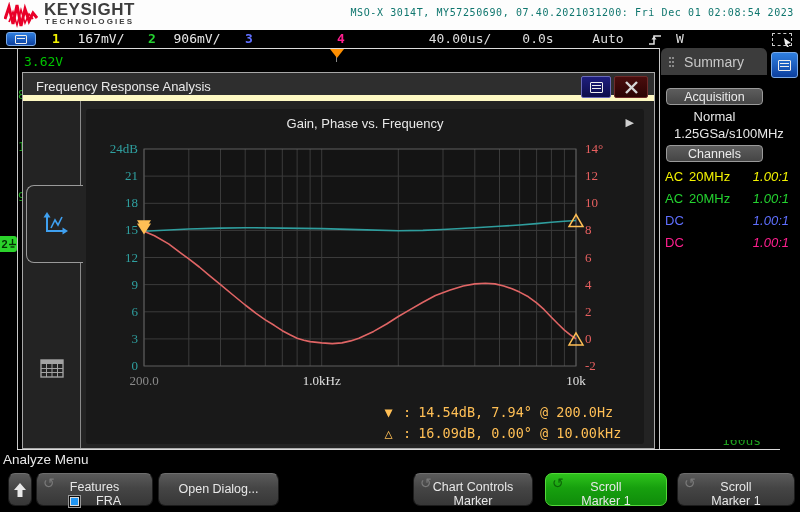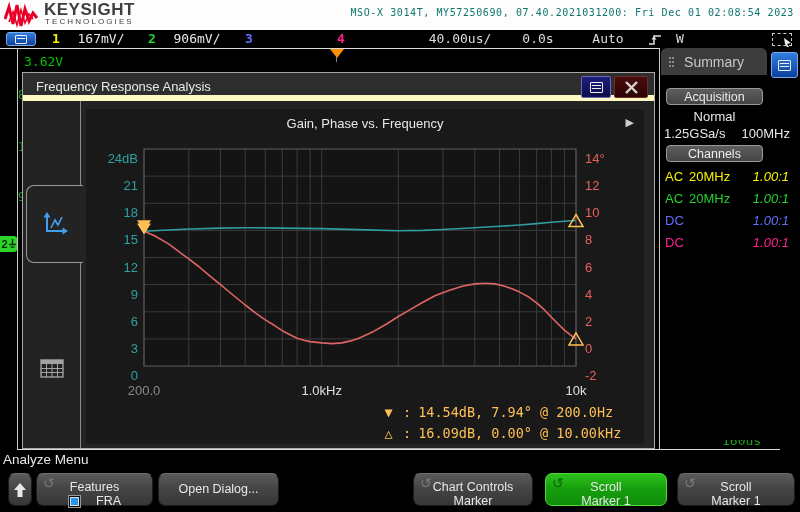--- a/index.html
+++ b/index.html
@@ -4,21 +4,21 @@
 <style>
   html,body{margin:0;padding:0;background:#000;}
   #screen{position:relative;width:800px;height:512px;background:#000;overflow:hidden;
           font-family:"Liberation Sans",sans-serif;-webkit-font-smoothing:antialiased;}
   .abs{position:absolute;}
   .mono{font-family:"DejaVu Sans Mono",monospace;}
 
   
   #header{left:0;top:0;width:800px;height:30px;background:#fdfdfd;}
   #brand-text{left:44px;top:1px;color:#3d3d3d;font-weight:bold;font-size:17px;letter-spacing:.5px;line-height:17px;}
-  #brand-sub{left:45px;top:17px;color:#3d3d3d;font-size:8px;letter-spacing:2.1px;}
+  #brand-sub{left:45px;top:17px;color:#3d3d3d;font-size:8px;letter-spacing:2.1px;font-weight:bold;}
   #instr{right:6px;top:7px;color:#0f766e;font-size:10px;letter-spacing:.6px;}
 
   
   #chan-bar{left:0;top:30px;width:800px;height:18px;background:#000;font-size:13px;line-height:18px;color:#ddd;}
   .cb-num{position:absolute;font-weight:bold;}
   .cb-val{position:absolute;color:#e8e8e8;}
   .blue-btn{background:linear-gradient(#2f7fe0,#0c3f9e);border:1px solid #79a9e8;border-radius:3px;
             display:flex;align-items:center;justify-content:center;box-sizing:border-box;}
   .licon{border:1px solid #eee;border-radius:1px;padding:2px 1px;box-sizing:border-box;width:13px;height:11px;
          background:repeating-linear-gradient(to bottom,#eee 0 1px,transparent 1px 3px) content-box;}
@@ -43,35 +43,35 @@
   #dlg-divider{left:57px;top:28px;width:1px;height:347px;background:#8a8a8a;}
   .tab{position:absolute;left:6px;width:46px;height:50px;display:flex;align-items:center;justify-content:center;}
   #tab-selected{left:3px;top:112px;width:56px;height:76px;background:#232323;border:1px solid #9a9a9a;border-right:none;
                 border-radius:8px 0 0 8px;display:flex;align-items:center;justify-content:center;z-index:3;}
 
   
   #chart-panel{left:63px;top:36px;width:558px;height:335px;background:#191919;border-radius:3px;}
   #chart-title{left:0;top:7px;width:100%;text-align:center;font-size:13px;color:#e8e8e8;}
   #chart-expand{right:10px;top:7px;color:#cfcfcf;font-size:11px;}
   #plot-svg{position:absolute;left:58px;top:40px;overflow:visible;}
-  .tick{position:absolute;font-family:Liberation Sans, sans-serif;font-size:13px;line-height:16px;margin-top:10px;}
+  .tick{position:absolute;font-family:Liberation Serif, serif;font-size:13px;line-height:16px;}
   .ro-line{display:flex;gap:7px;height:21px;align-items:center;font-family:"DejaVu Sans Mono",monospace;font-size:13.5px;}
   .ro-sym{width:15px;text-align:center;}
 
   
   #sidebar{left:661px;top:48px;width:139px;height:402px;font-size:13px;color:#e8e8e8;}
   #summary-tab{left:1px;top:4px;width:106px;height:27px;background:#3c3c3c;border-radius:6px 6px 0 0;
                display:flex;align-items:center;justify-content:center;color:#c8c8c8;font-size:14px;}
   .grip{position:absolute;top:9px;width:2px;height:2px;background:#8a8a8a;
         box-shadow:0 4px #8a8a8a,0 8px #8a8a8a,3px 0 #8a8a8a,3px 4px #8a8a8a,3px 8px #8a8a8a;}
   .side-btn{position:absolute;left:5px;width:97px;height:17px;background:linear-gradient(#5d5d5d,#454545);
             border:1px solid #9a9a9a;border-radius:4px;box-sizing:border-box;color:#ececec;
             display:flex;align-items:center;justify-content:center;font-size:12.5px;}
   .side-text{position:absolute;left:0;width:107px;text-align:center;}
-  .rate-row{position:absolute;left:0;width:132px;display:flex;justify-content:space-between;padding:0 3px;box-sizing:border-box;}
+  .rate-row{position:absolute;left:0;width:132px;display:flex;padding:0 13px;box-sizing:border-box;}
   .ch-row{position:absolute;left:0;width:132px;height:20px;display:flex;align-items:center;padding:0 4px;box-sizing:border-box;}
   .ch-row .cpl{width:24px;}
   .ch-row .bw{flex:1;}
   .ch-row .probe{text-align:right;font-style:italic;}
 
   
   #menu-label{left:3px;top:452px;font-size:13.5px;color:#e8e8e8;}
   .skey{position:absolute;top:473px;height:33px;border-radius:7px;box-sizing:border-box;
         background:linear-gradient(#5a5a5a,#454545 45%,#373737);border:1px solid #1c1c1c;border-top-color:#6e6e6e;
         color:#e8e8e8;font-size:12.5px;text-align:center;}

